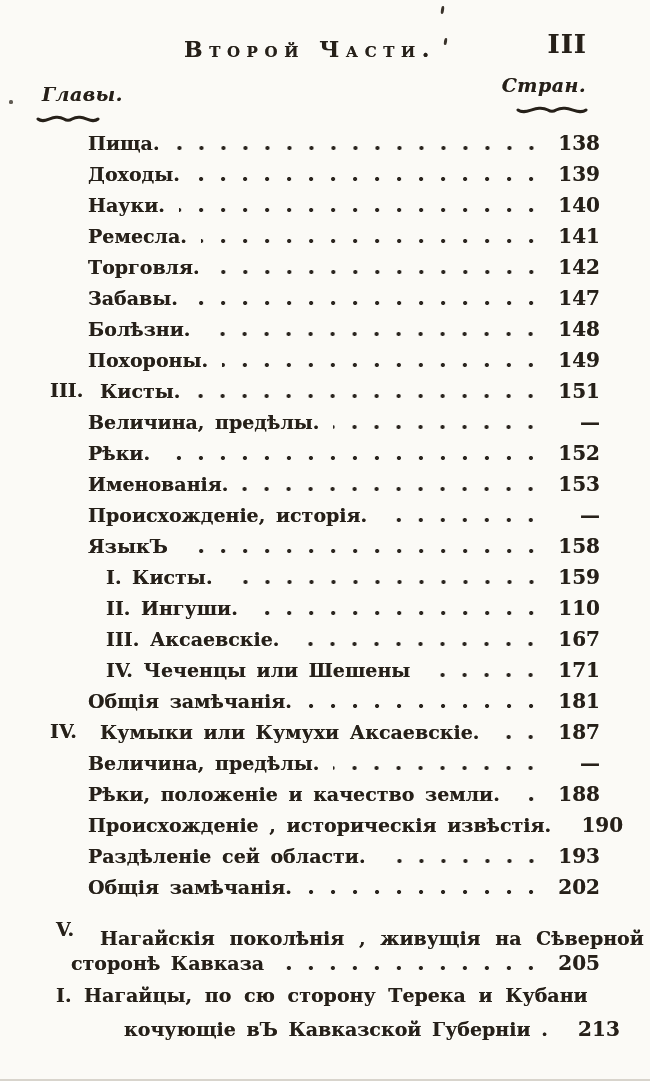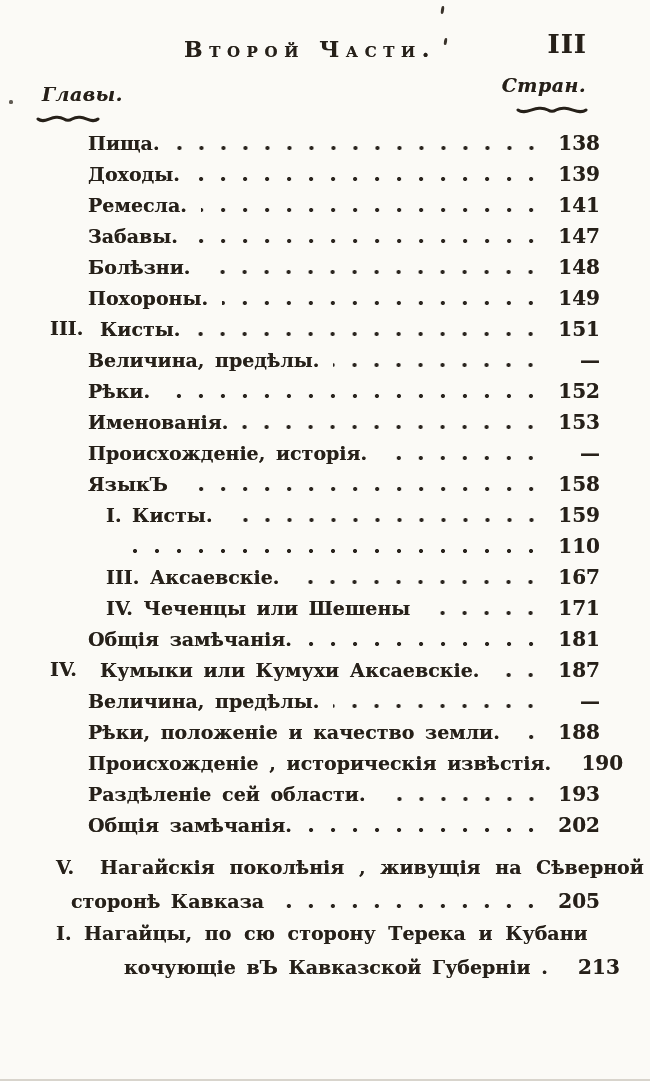--- a/index.html
+++ b/index.html
@@ -51,21 +51,21 @@
     flex:1 1 auto;height:4px;margin:0 8px 0 14px;
     background-image:radial-gradient(circle,#2a241e 1.8px,rgba(0,0,0,0) 2.3px);
     background-size:22px 4px;background-repeat:repeat-x;background-position:right center;
   }
   .pnum{flex:0 0 auto;min-width:50px;text-align:right;font-size:20px;white-space:pre;}
   .row.twoline{display:block;height:66px;padding-right:0;}
   .row.twoline .line{display:flex;align-items:baseline;height:33px;}
   .row.twoline .line2{padding-right:50px;}
   .row.gap{margin-top:12px;}
   .chapter2 .line1{padding-left:88px;}
-  .chapter2 .line1 .label{word-spacing:8px;}
+  .chapter2 .line1 .label{word-spacing:8px;margin-top:9px;}
   .chapter2 .line2{padding-left:59px;}
   .roman2 .line1{padding-left:44px;}
   .roman2 .line1 .label{word-spacing:6px;}
   .roman2 .line2{padding-left:112px;}
   
   .speck{position:absolute;background:#3a332b;border-radius:40%;}
   .speck1{left:441px;top:6px;width:3px;height:8px;transform:rotate(8deg);}
   .speck2{left:444px;top:38px;width:3px;height:7px;transform:rotate(10deg);}
   .speck3{left:9px;top:100px;width:4px;height:4px;opacity:.8;}
 </style>
@@ -92,23 +92,33 @@
         <span class="label">Пища.</span>
         <span class="leader"></span>
         <span class="pnum">138</span>
       </div>
       <div class="row sub">
         <span class="label">Доходы.</span>
         <span class="leader"></span>
         <span class="pnum">139</span>
       </div>
       <div class="row sub">
+        <span class="label">Науки.</span>
+        <span class="leader"></span>
+        <span class="pnum">140</span>
+      </div>
+      <div class="row sub">
         <span class="label">Ремесла.</span>
         <span class="leader"></span>
         <span class="pnum">141</span>
+      </div>
+      <div class="row sub">
+        <span class="label">Торговля.</span>
+        <span class="leader"></span>
+        <span class="pnum">142</span>
       </div>
       <div class="row sub">
         <span class="label">Забавы.</span>
         <span class="leader"></span>
         <span class="pnum">147</span>
       </div>
       <div class="row sub">
         <span class="label">Болѣзни.</span>
         <span class="leader"></span>
         <span class="pnum">148</span>
@@ -148,20 +158,21 @@
         <span class="label">ЯзыкЪ</span>
         <span class="leader"></span>
         <span class="pnum">158</span>
       </div>
       <div class="row roman">
         <span class="label">I. Кисты.</span>
         <span class="leader"></span>
         <span class="pnum">159</span>
       </div>
       <div class="row roman">
+        <span class="label">II. Ингуши.</span>
         <span class="leader"></span>
         <span class="pnum">110</span>
       </div>
       <div class="row roman">
         <span class="label">III. Аксаевскіе.</span>
         <span class="leader"></span>
         <span class="pnum">167</span>
       </div>
       <div class="row roman">
         <span class="label">IV. Чеченцы или Шешены</span>

